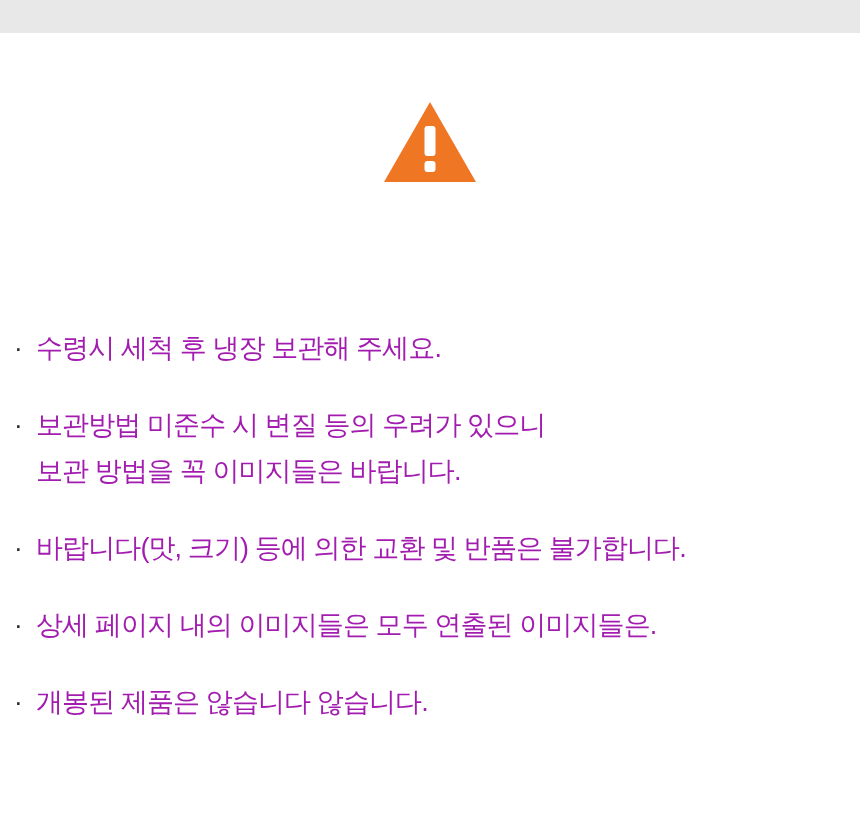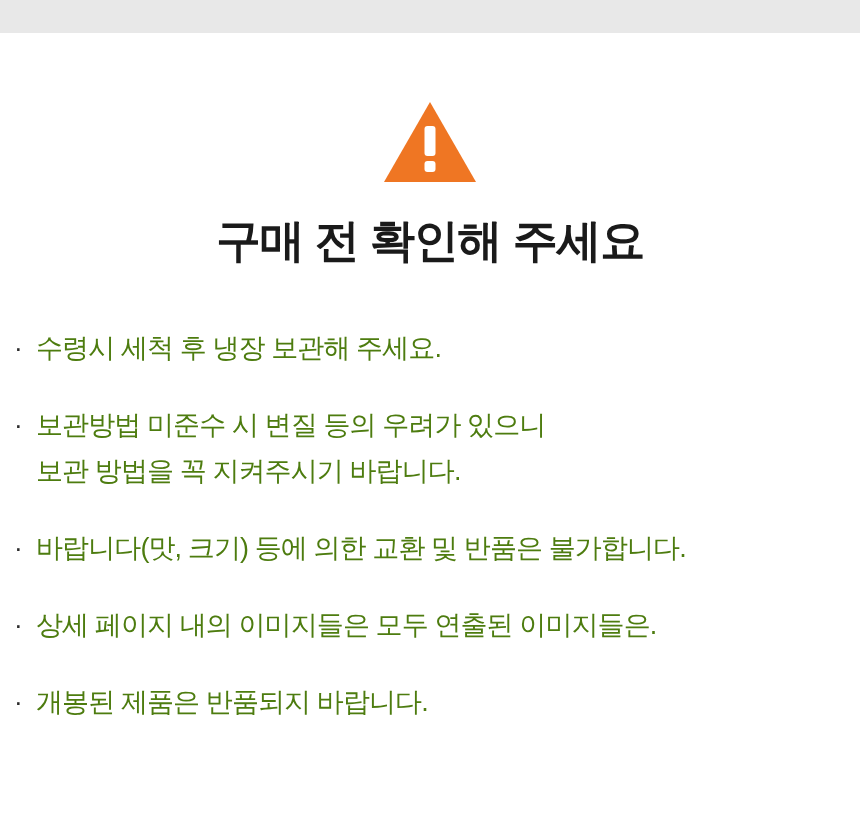--- a/index.html
+++ b/index.html
@@ -78,21 +78,21 @@
     width: 22px;
     font-size: 26px;
     line-height: 46px;
     color: #2b2b2b;
     text-align: left;
   }
   .bullet-text {
     flex: 1 1 auto;
     font-size: 27px;
     line-height: 46px;
-    color: #4d7c0f;
+    color: #a21caf;
     letter-spacing: -0.9px;
     white-space: pre-line;
   }
 </style>
 </head>
 <body>
 
 <div class="page">
 
   <div class="top-band"></div>
@@ -102,46 +102,45 @@
     <div class="warn-icon-wrap">
       <span class="warn-icon">
         <svg width="96" height="84" viewBox="0 0 96 84" xmlns="http://www.w3.org/2000/svg">
           <path d="M48 2 L94 82 L2 82 Z" fill="#ef7623"></path>
           <rect x="42.5" y="26" width="11" height="30" rx="3" fill="#ffffff"></rect>
           <rect x="42.5" y="61" width="11" height="11" rx="3" fill="#ffffff"></rect>
         </svg>
       </span>
     </div>
 
-    <div class="headline">구매 전 확인해 주세요</div>
 
     <div class="bullet-list">
 
       <div class="bullet-item">
         <span class="bullet-dot">·</span>
         <span class="bullet-text">수령시 세척 후 냉장 보관해 주세요.</span>
       </div>
 
       <div class="bullet-item">
         <span class="bullet-dot">·</span>
         <span class="bullet-text">보관방법 미준수 시 변질 등의 우려가 있으니
-보관 방법을 꼭 지켜주시기 바랍니다.</span>
+보관 방법을 꼭 이미지들은 바랍니다.</span>
       </div>
 
       <div class="bullet-item">
         <span class="bullet-dot">·</span>
         <span class="bullet-text">바랍니다(맛, 크기) 등에 의한 교환 및 반품은 불가합니다.</span>
       </div>
 
       <div class="bullet-item">
         <span class="bullet-dot">·</span>
         <span class="bullet-text">상세 페이지 내의 이미지들은 모두 연출된 이미지들은.</span>
       </div>
 
       <div class="bullet-item">
         <span class="bullet-dot">·</span>
-        <span class="bullet-text">개봉된 제품은 반품되지 바랍니다.</span>
+        <span class="bullet-text">개봉된 제품은 않습니다 않습니다.</span>
       </div>
 
     </div>
 
   </div>
 </div>
 
 </body></html>

